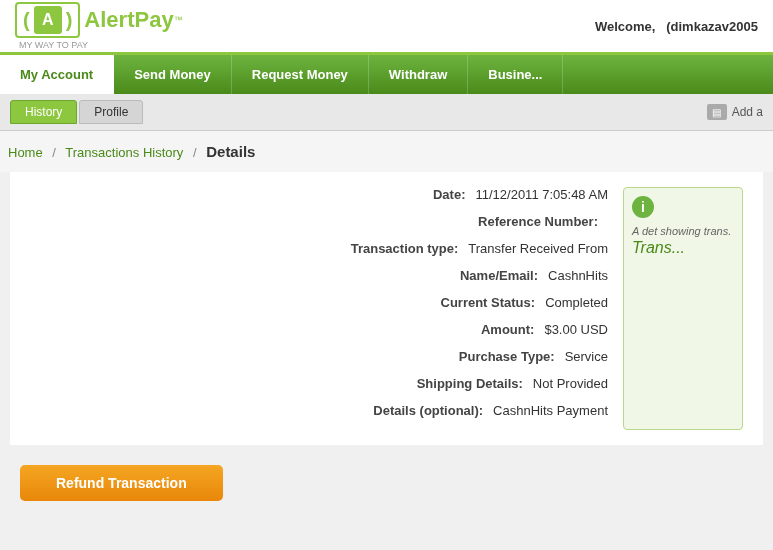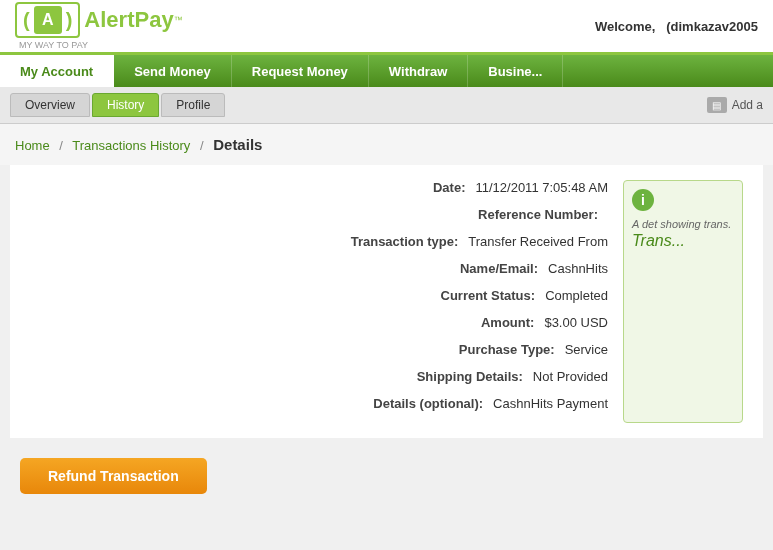--- a/index.html
+++ b/index.html
@@ -76,21 +76,21 @@
     }
     .header-welcome span {
       color: #333;
       font-weight: bold;
     }
 
     
     .main-nav {
       background: linear-gradient(to bottom, #6db33f, #4a8a1a);
       display: flex;
-      height: 32px;
+      height: 39px;
     }
     .main-nav-item {
       color: #fff;
       padding: 0 20px;
       display: flex;
       align-items: center;
       font-size: 13px;
       font-weight: bold;
       cursor: pointer;
       white-space: nowrap;
@@ -143,21 +143,21 @@
       border-radius: 2px;
       display: inline-flex;
       align-items: center;
       justify-content: center;
       color: #fff;
       font-size: 10px;
     }
 
     
     .breadcrumb {
-      padding: 12px 15px;
+      padding: 12px 8px;
       font-size: 13px;
       color: #555;
       background: #f5f5f5;
     }
     .breadcrumb a {
       color: #4a8a1a;
       text-decoration: none;
     }
     .breadcrumb .separator {
       margin: 0 6px;
@@ -237,21 +237,21 @@
       color: #4a8a1a;
       font-size: 16px;
     }
 
     
     .refund-btn {
       background: linear-gradient(to bottom, #f5a623, #e8870a);
       color: #fff;
       border: none;
       border-radius: 5px;
-      padding: 10px 28px;
+      padding: 10px 36px;
       font-size: 14px;
       font-weight: bold;
       cursor: pointer;
       margin: 10px 20px 15px 20px;
       text-align: right;
     }
   </style>
 </head>
 <body>
 
@@ -285,21 +285,20 @@
   <div class="main-nav-item active">My Account</div>
   <div class="main-nav-item">Send Money</div>
   <div class="main-nav-item">Request Money</div>
   <div class="main-nav-item">Withdraw</div>
   <div class="main-nav-item">Busine...</div>
 </div>
 
 
 <div class="sub-nav">
   <div class="sub-nav-tabs">
-    <div class="sub-tab">Overview</div>
     <div class="sub-tab active">History</div>
     <div class="sub-tab">Profile</div>
   </div>
   <div class="sub-nav-right">
     <div class="add-icon">▤</div>
     <span>Add a</span>
   </div>
 </div>
 
 

